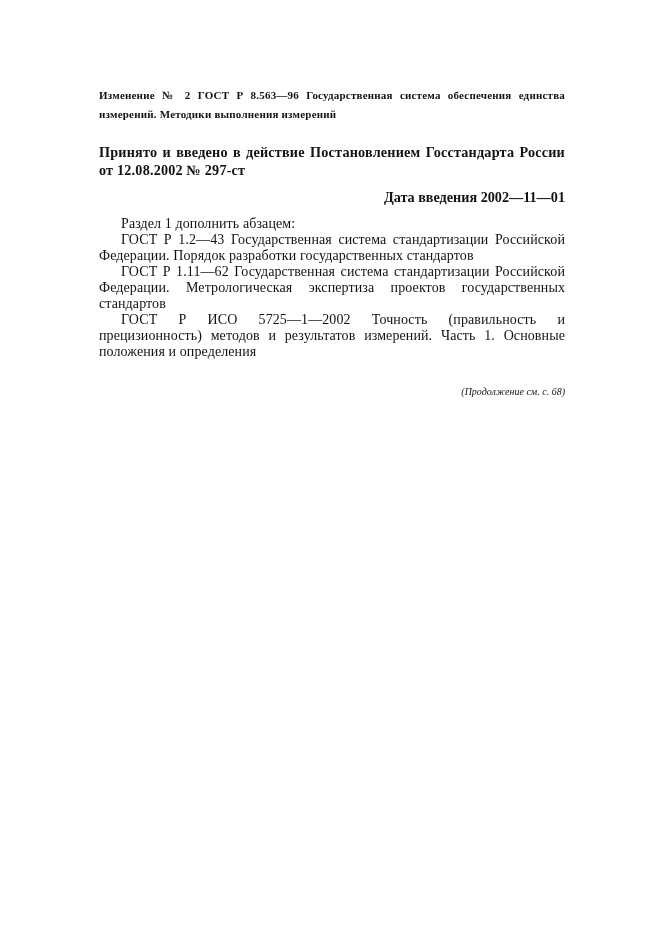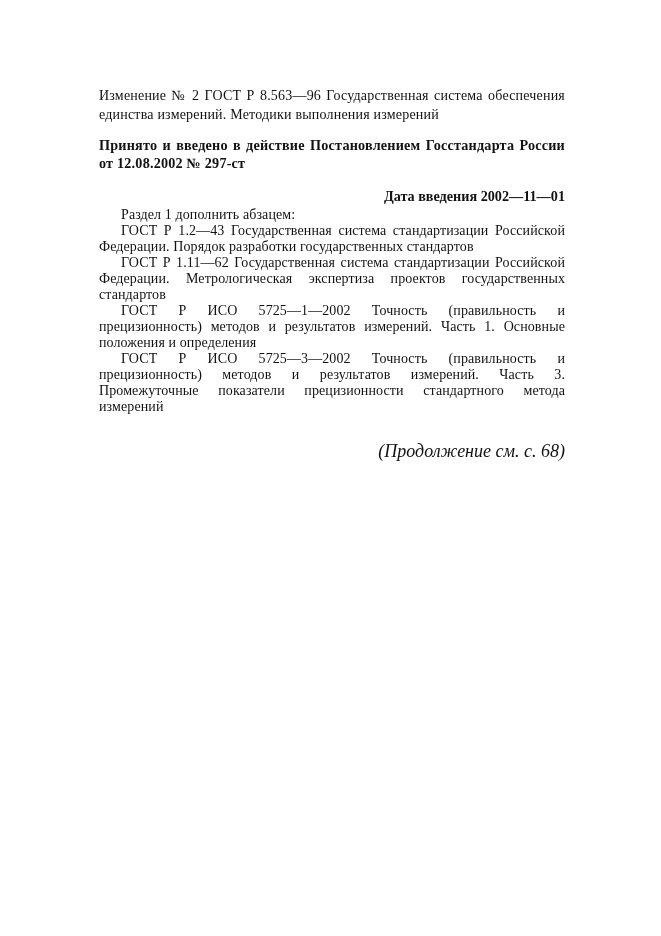--- a/index.html
+++ b/index.html
@@ -18,68 +18,67 @@
     background: #ffffff;
   }
   .content {
     position: absolute;
     left: 99px;
     top: 86px;
     width: 466px;
   }
   p { margin: 0; }
   .title {
-    font-weight: normal;
-    font-size: 14px;
+    font-weight: bold;
+    font-size: 11px;
     line-height: 19px;
     text-align: justify;
     letter-spacing: 0.2px;
   }
   .adoption {
     font-weight: bold;
     font-size: 14.2px;
     line-height: 18px;
     text-align: justify;
     letter-spacing: 0.2px;
-    margin-top: 12px;
+    margin-top: 19px;
   }
   .date-line {
     font-weight: bold;
     font-size: 14.2px;
     line-height: 17px;
     text-align: right;
-    margin-top: 16px;
+    margin-top: 10px;
   }
   .body-text {
-    margin-top: 2px;
+    margin-top: 10px;
     font-size: 14px;
     line-height: 16px;
     letter-spacing: 0.1px;
   }
   .body-text p {
     text-indent: 22px;
     text-align: justify;
   }
   .continuation {
     font-style: italic;
-    font-size: 18px;
+    font-size: 10px;
     text-align: right;
     margin-top: 26px;
   }
 </style>
 </head>
 <body>
 
 <div class="page">
   <div class="content">
     <p class="title">Изменение № 2 ГОСТ Р 8.563—96 Государственная система обеспечения единства измерений. Методики выполнения измерений</p>
     <p class="adoption">Принято и введено в действие Постановлением Госстандарта России от 12.08.2002 № 297-ст</p>
     <p class="date-line">Дата введения 2002—11—01</p>
     <div class="body-text" id="paragraphs">
         <p>Раздел 1 дополнить абзацем:</p>
         <p>ГОСТ Р 1.2—43 Государственная система стандартизации Российской Федерации. Порядок разработки государственных стандартов</p>
         <p>ГОСТ Р 1.11—62 Государственная система стандартизации Российской Федерации. Метрологическая экспертиза проектов государственных стандартов</p>
         <p>ГОСТ Р ИСО 5725—1—2002 Точность (правильность и прецизионность) методов и результатов измерений. Часть 1. Основные положения и определения</p>
-        <p>ГОСТ Р ИСО 5725—3—2002 Точность (правильность и прецизионность) методов и результатов измерений. Часть 3. Промежуточные показатели прецизионности стандартного метода измерений</p>
       </div>
     <p class="continuation">(Продолжение см. с. 68)</p>
   </div>
 </div>
 
 </body></html>

